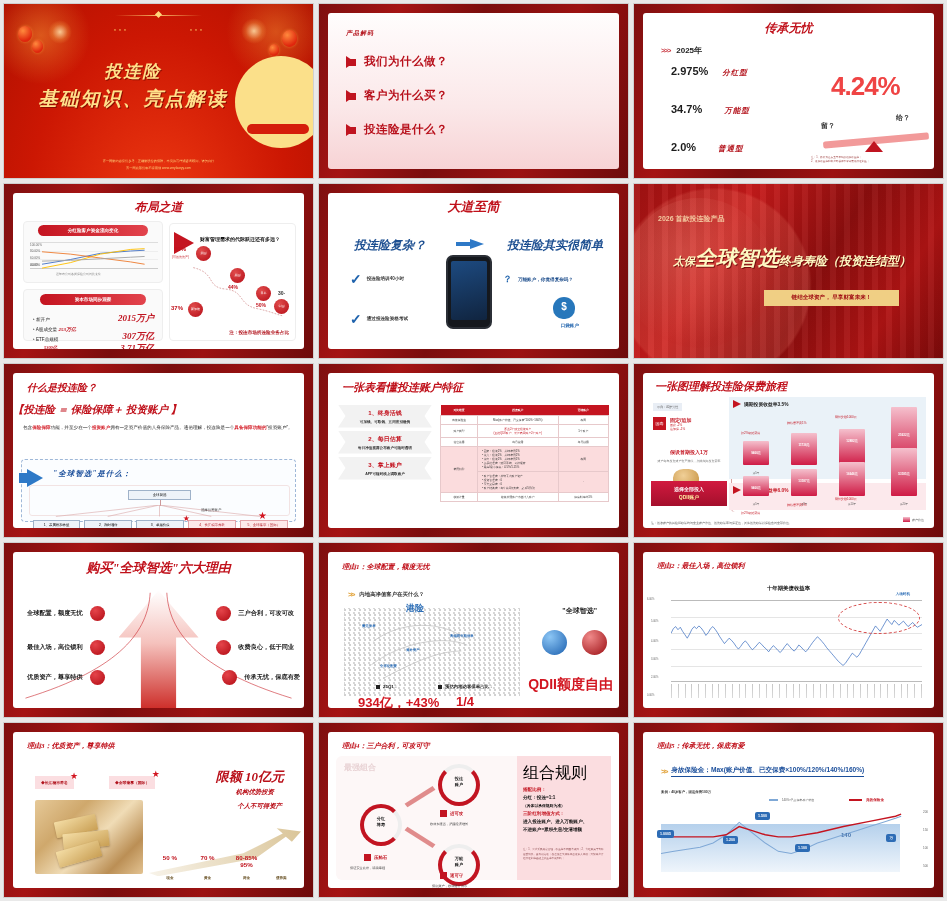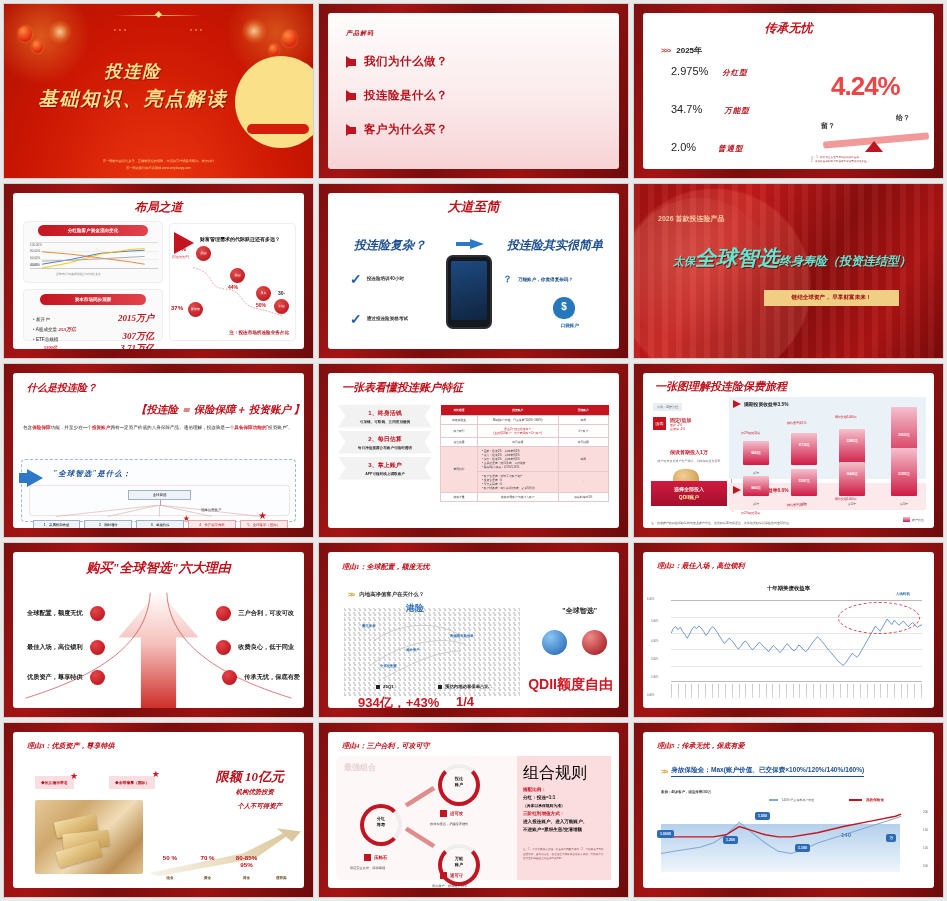--- a/index.html
+++ b/index.html
@@ -100,21 +100,21 @@
   .s2 .arrowtail{
     position:absolute; left:-7px; top:-3px; width:8px;height:7px;background:#c01420;
   }
   .s2 .row{ display:flex; align-items:center; gap:9px; margin-bottom:19px;}
   .s2 .q{ font-size:11.5px; font-weight:bold; color:#b8111c; letter-spacing:.5px;}
 
   
   .s3 .title{ text-align:center; font-size:12px; padding-top:7px;}
   .s3 .chev{ color:#c9363f; font-size:7px; font-weight:bold; letter-spacing:-1px;}
   .s3 .yr{ font-size:8px; font-weight:bold; color:#222;}
-  .s3 .pct{ font-size:11px; font-weight:normal; color:#1c1c1c;}
+  .s3 .pct{ font-size:11px; font-weight:bold; color:#1c1c1c;}
   .s3 .typ{ font-size:7.5px;}
   .s3 .big{ font-size:26px; font-weight:bold; color:#ef4444; letter-spacing:-1px;}
   .s3 .seesaw{ position:absolute; left:180px; top:124px; width:106px;height:7px;
     background:#f29a9a; transform:rotate(-5deg); border-radius:2px;}
   .s3 .fulcrum{ position:absolute; left:222px; top:128px; width:0;height:0;
     border-left:9px solid transparent;border-right:9px solid transparent;border-bottom:11px solid #c01420;}
   .s3 .note{ position:absolute; right:8px; bottom:5px; width:115px; font-size:2.6px;
     color:#9a3a3a; line-height:1.6;}
 
   
@@ -143,28 +143,28 @@
   .s6 .bg{ position:absolute; inset:0;
     background:
       repeating-linear-gradient(90deg, rgba(255,255,255,.045) 0 6px, rgba(0,0,0,.05) 6px 14px),
       radial-gradient(circle at 26% 58%, rgba(255,140,120,.18) 0 38%, rgba(0,0,0,0) 39%),
       linear-gradient(120deg,#a21212 0%, #c61a1a 30%, #8d0e0e 58%, #b01414 80%, #7d0a0a 100%);
   }
   .s6 .globe{ position:absolute; left:-10px; top:14px; width:150px;height:150px;border-radius:50%;
     background:radial-gradient(circle at 40% 35%, rgba(255,170,150,.22), rgba(180,20,20,.05) 70%);}
   .s6 .kicker{ position:absolute; left:24px; top:30px; color:#f3c9a0; font-size:7px; font-weight:bold;}
   .s6 .main{ position:absolute; left:10px; top:60px; width:296px; text-align:center;
-    color:#5eead4; font-family:"Liberation Serif",serif; font-style:italic; font-weight:bold;
+    color:#fef9c3; font-family:"Liberation Serif",serif; font-style:italic; font-weight:bold;
     text-shadow:1px 1px 0 rgba(90,0,0,.7);}
   .s6 .main .a{ font-size:11px; } .s6 .main .b{ font-size:21px; } .s6 .main .c{ font-size:12px;}
   .s6 .ribbon{ position:absolute; left:130px; top:106px; width:135px; padding:4px 0;
     text-align:center; background:#f0cf84; color:#a00f14; font-size:5.6px; font-weight:bold;}
 
   
-  .s7 .eq{ text-align:right; font-size:10.5px; color:#c0111b;
+  .s7 .eq{ text-align:left; font-size:10.5px; color:#c0111b;
     font-family:"Liberation Serif",serif; font-weight:bold; font-style:italic;}
   .s7 .para{ font-size:4.6px; line-height:1.7; color:#222; padding:0 10px;}
   .s7 .hl{ color:#d4202a; font-weight:bold;}
   .s7 .dash{ position:absolute; left:8px; top:86px; right:8px; bottom:6px;
     border:1px dashed #9fb8d8; border-radius:4px; background:#fbfdff;}
   .s7 .bigarrow{ position:absolute; left:14px; top:96px; width:0;height:0;
     border-left:16px solid #2e79c7; border-top:9px solid transparent; border-bottom:9px solid transparent;}
   .s7 .box{ font-size:3.4px; text-align:center; border:1px solid #9fb2c9; background:#eef3f9; padding:2px 0;}
   .s7 .boxpink{ border-color:#e3a4aa; background:#fde9ea; color:#b11722;}
 
@@ -297,27 +297,27 @@
           <div class="row">
             <div class="arrowR">
                 <div class="arrowtail"></div>
               </div>
             <div class="q">我们为什么做？</div>
           </div>
           <div class="row">
             <div class="arrowR">
                 <div class="arrowtail"></div>
               </div>
-            <div class="q">投连险是什么？</div>
+            <div class="q">客户为什么买？</div>
           </div>
           <div class="row">
             <div class="arrowR">
                 <div class="arrowtail"></div>
               </div>
-            <div class="q">客户为什么买？</div>
+            <div class="q">投连险是什么？</div>
           </div>
         </div>
       </div>
     </div>
   </div>
 
   <div class="slide frame-dark s3">
     <div class="inner frame-pinkgrad">
       <div class="title ttl-brush">传承无忧</div>
       <div style="position:absolute;left:18px;top:32px;display:flex;align-items:center;gap:6px">

